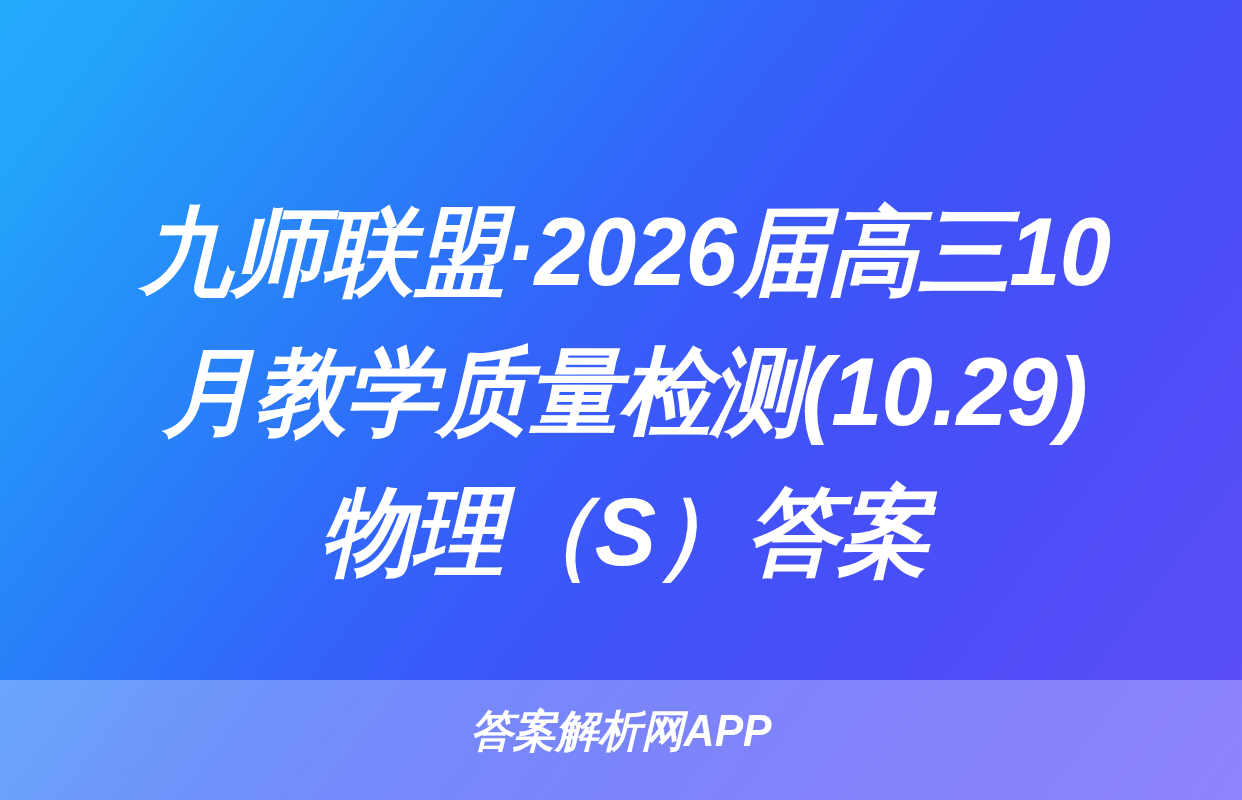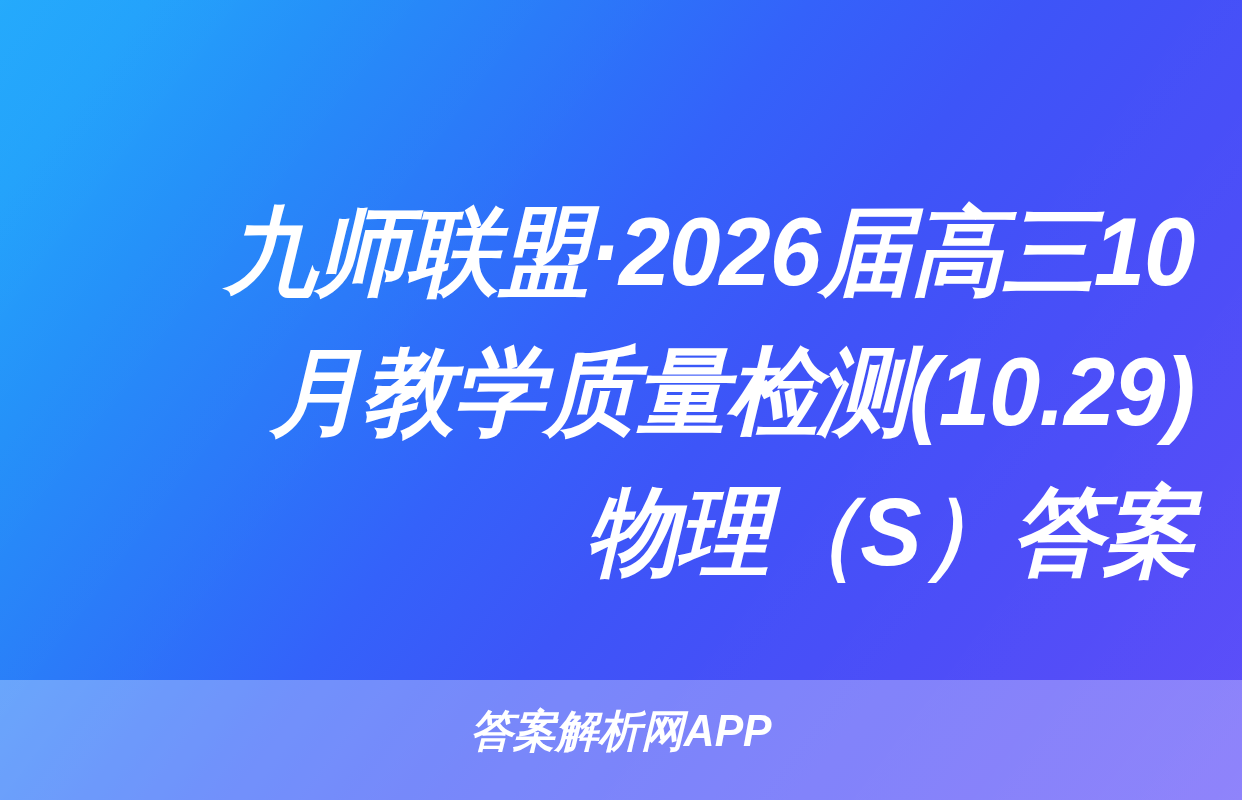--- a/index.html
+++ b/index.html
@@ -41,21 +41,21 @@
         rgba(255,255,255,0.0) 62%,
         rgba(255,255,255,0.03) 100%);
     pointer-events: none;
   }
 
   #title-block {
     position: absolute;
     left: 8px;
     right: 0;
     top: 182px;
-    text-align: right;
+    text-align: center;
     padding: 0 24px;
     box-sizing: border-box;
   }
 
   .title-line {
     display: block;
     color: #ffffff;
     font-family: "Liberation Sans", sans-serif;
     font-weight: 700;
     font-style: italic;

